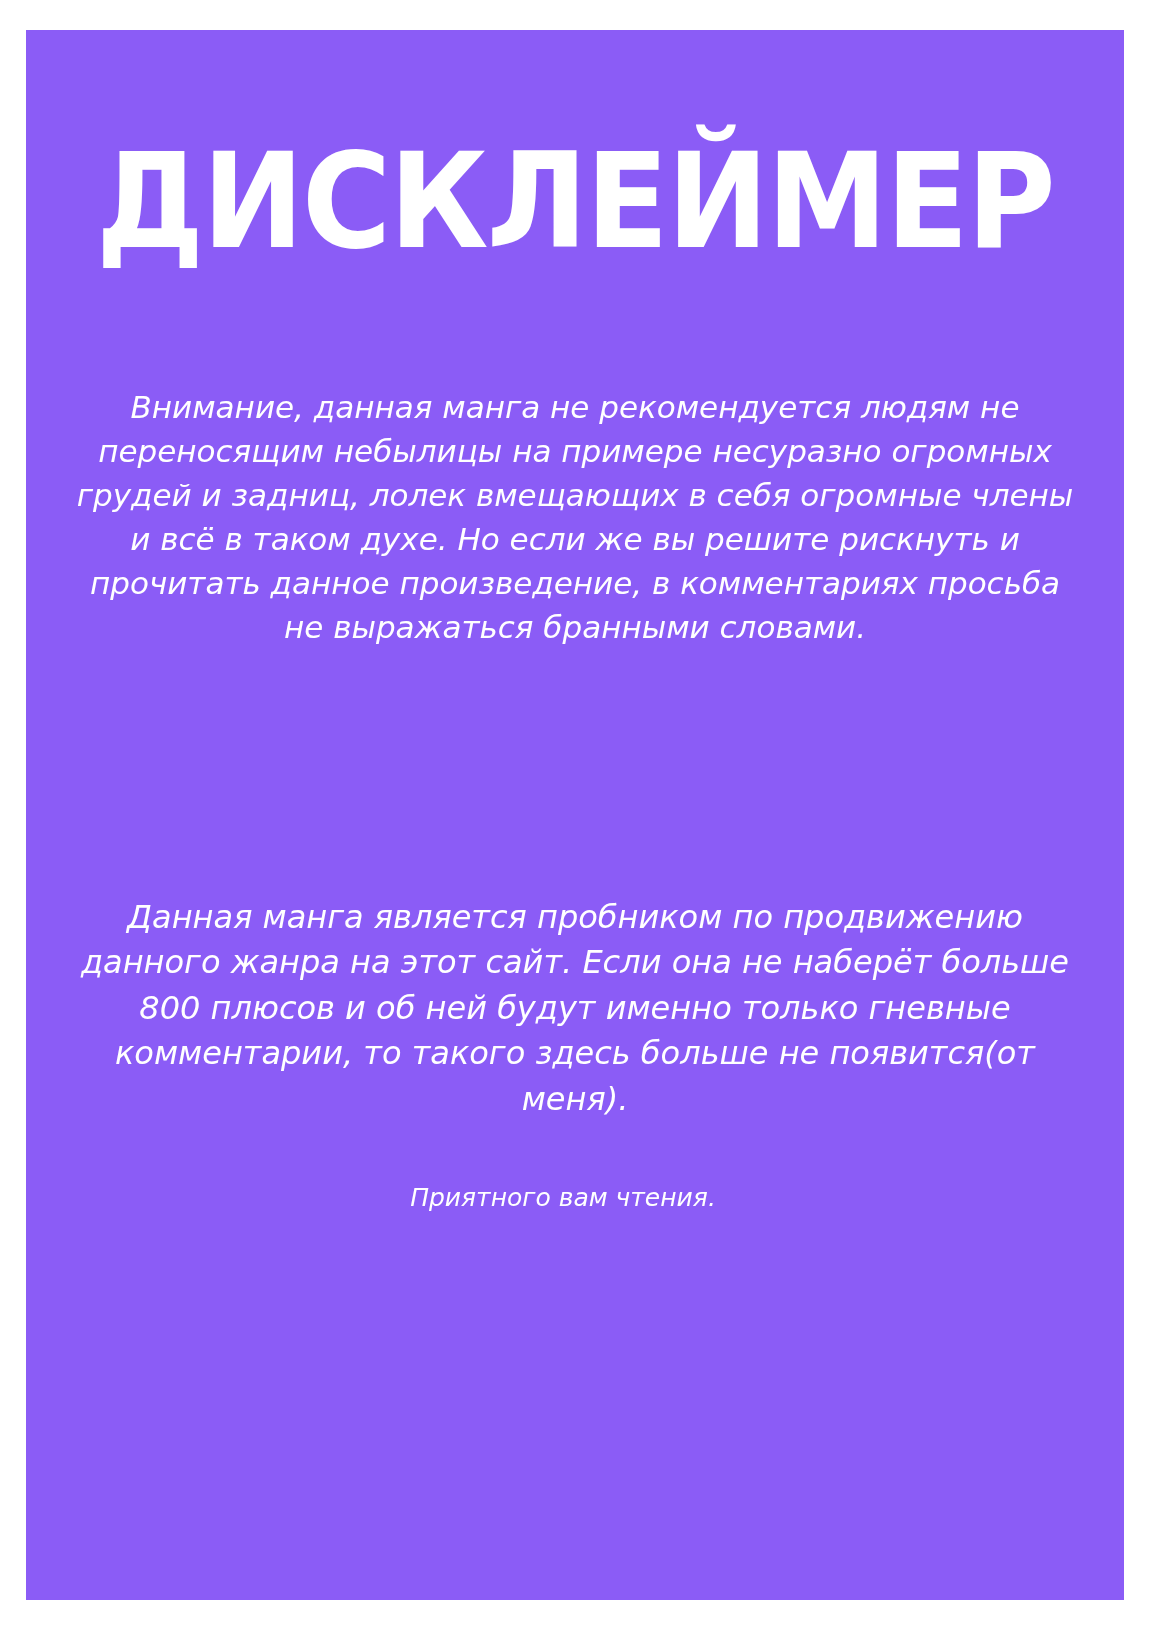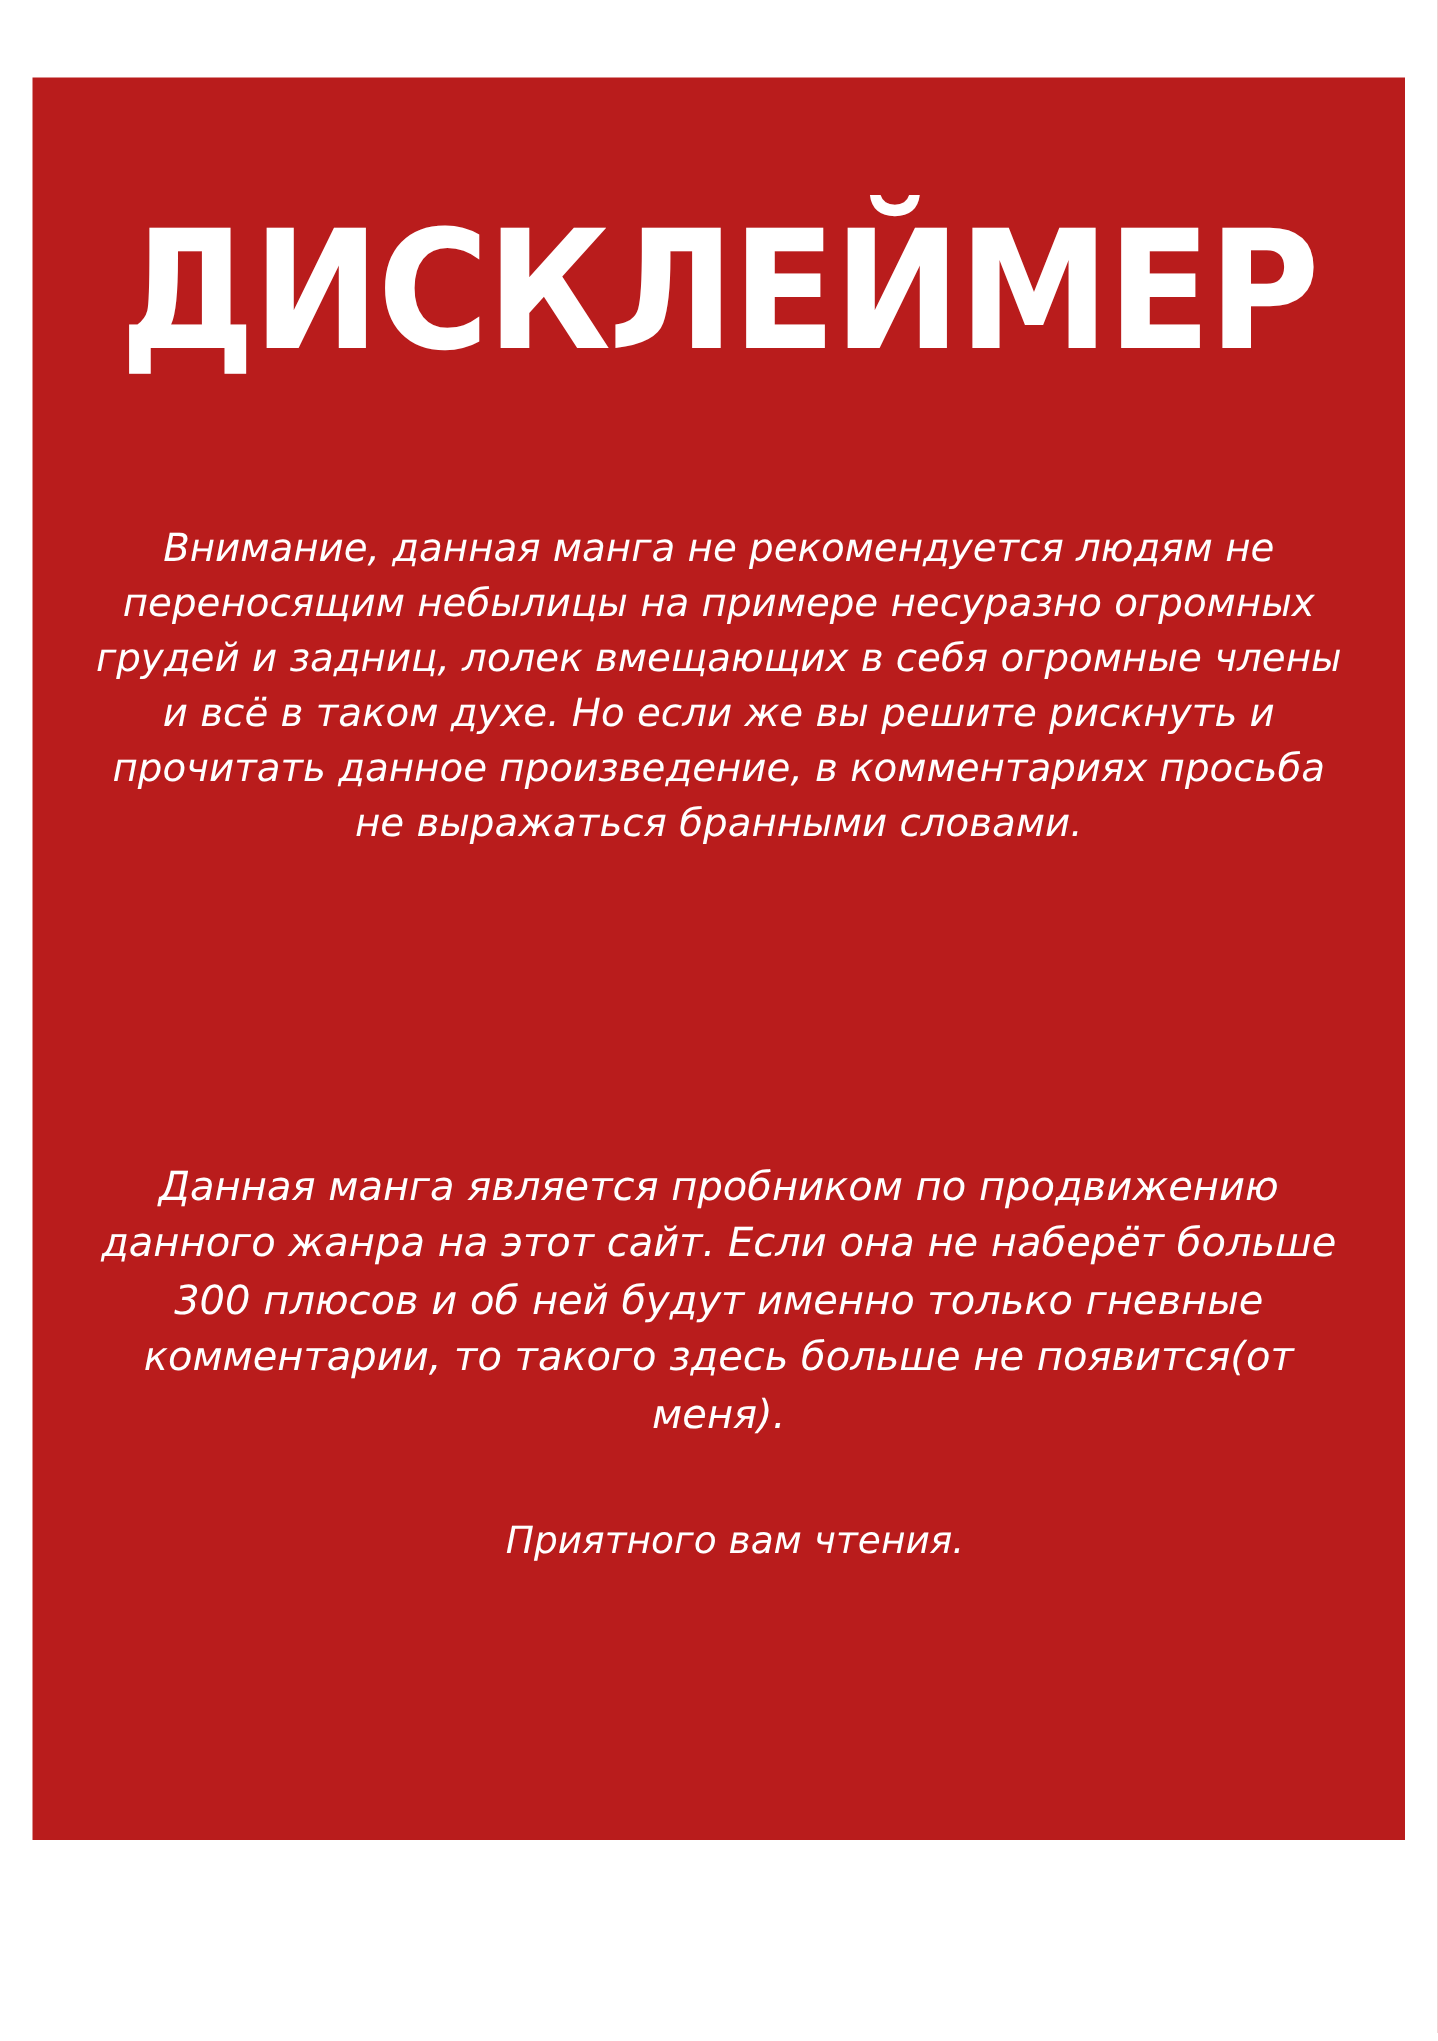--- a/index.html
+++ b/index.html
@@ -17,23 +17,22 @@
     position: relative;
     width: 1150px;
     height: 1633px;
     background: #ffffff;
   }
   .panel {
     position: absolute;
     left: 26px;
     top: 30px;
     width: 1098px;
-    height: 1410px;
-    background: #b91c1c;
-    margin-top: 32px;
+    height: 1570px;
+    background: #8b5cf6;
   }
   .title {
     position: absolute;
     left: 0;
     top: 105px;
     width: 100%;
     text-align: center;
     color: #ffffff;
     font-family: "DejaVu Sans", sans-serif;
     font-weight: bold;
@@ -56,30 +55,30 @@
     width: 1008px;
     font-size: 31px;
   }
   .block-2 {
     left: 40px;
     top: 865px;
     width: 1018px;
     font-size: 32px;
   }
   .block-3 {
-    left: 53px;
+    left: 28px;
     top: 1150px;
     width: 1018px;
-    font-size: 30px;
+    font-size: 25px;
     text-align: center;
   }
 </style>
 </head>
 <body>
 
 <div class="page">
   <div class="panel">
     <div class="title">ДИСКЛЕЙМЕР</div>
     <div class="body-block block-1">Внимание, данная манга не рекомендуется людям не переносящим небылицы на примере несуразно огромных грудей и задниц, лолек вмещающих в себя огромные члены и всё в таком духе. Но если же вы решите рискнуть и прочитать данное произведение, в комментариях просьба не выражаться бранными словами.</div>
-    <div class="body-block block-2">Данная манга является пробником по продвижению данного жанра на этот сайт. Если она не наберёт больше 300 плюсов и об ней будут именно только гневные комментарии, то такого здесь больше не появится(от меня).</div>
+    <div class="body-block block-2">Данная манга является пробником по продвижению данного жанра на этот сайт. Если она не наберёт больше 800 плюсов и об ней будут именно только гневные комментарии, то такого здесь больше не появится(от меня).</div>
     <div class="body-block block-3">Приятного вам чтения.</div>
   </div>
 </div>
 
 </body></html>

